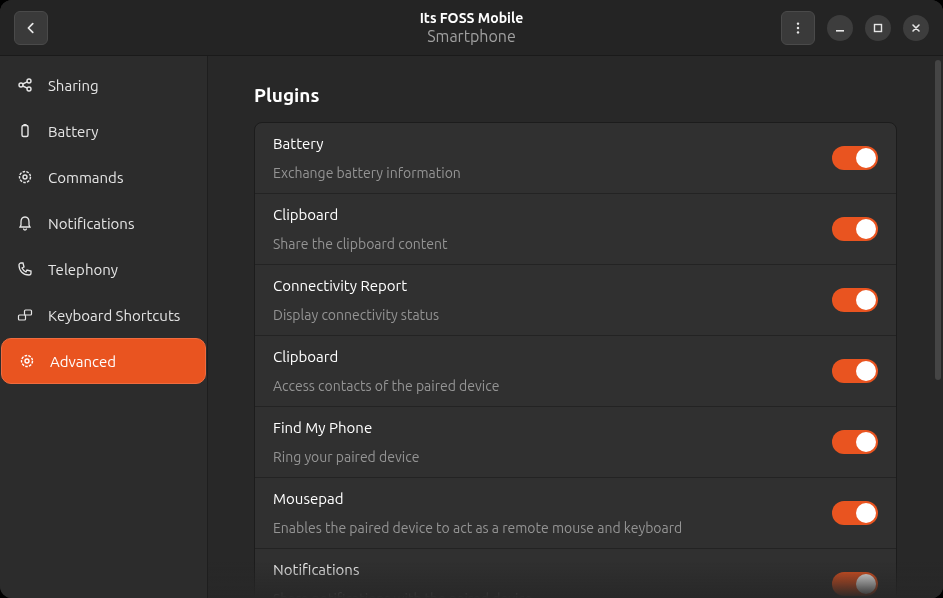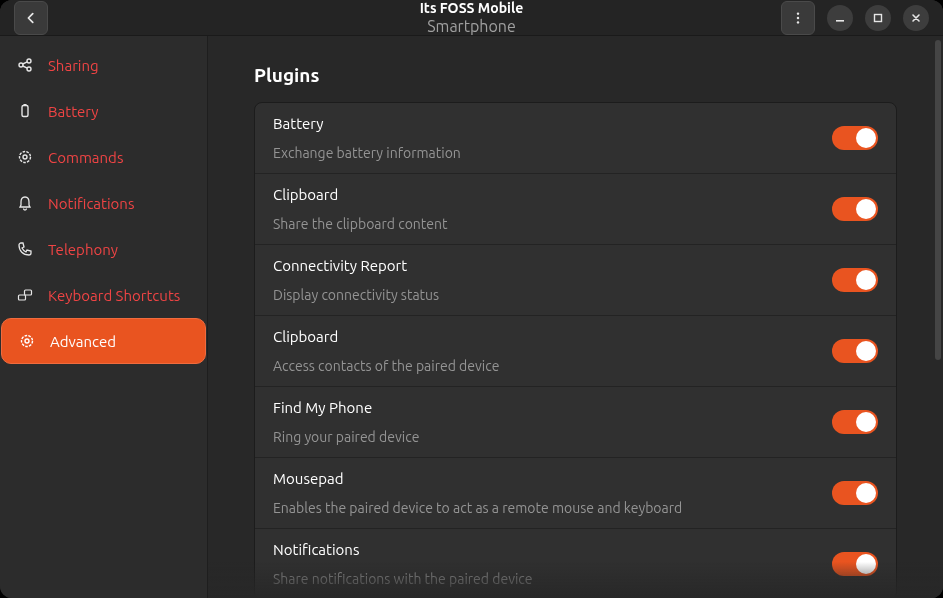--- a/index.html
+++ b/index.html
@@ -7,21 +7,21 @@
   .window {
     width: 943px; height: 598px;
     background: #2c2c2c;
     border-radius: 12px;
     display: flex; flex-direction: column;
     overflow: hidden;
     position: relative;
   }
   
   .titlebar {
-    height: 36px;
+    height: 56px;
     background: #242424;
     display: flex; align-items: center;
     padding: 0 8px;
     border-bottom: 1px solid #1a1a1a;
     position: relative;
   }
   .titlebar .back-button {
     width: 34px; height: 34px;
     background: #3a3a3a;
     border: 1px solid #4a4a4a;
@@ -65,21 +65,21 @@
     background: #2c2c2c;
     border-right: 1px solid #1e1e1e;
     padding-top: 6px;
     overflow-y: auto;
   }
   .sidebar-item {
     display: flex; align-items: center;
     gap: 14px;
     padding: 0 16px;
     height: 46px;
-    color: #ef4444;
+    color: #e5e5e5;
     font-size: 15px;
     cursor: pointer;
   }
   .sidebar-item.selected {
     background: #e95420;
     color: #ffffff;
     border: 1px solid #f06b3e;
     border-radius: 10px;
     margin: 0 1px;
   }

